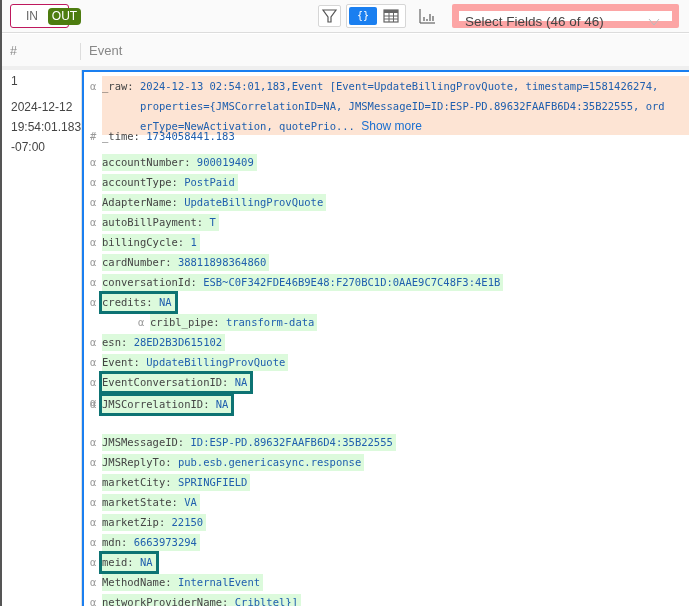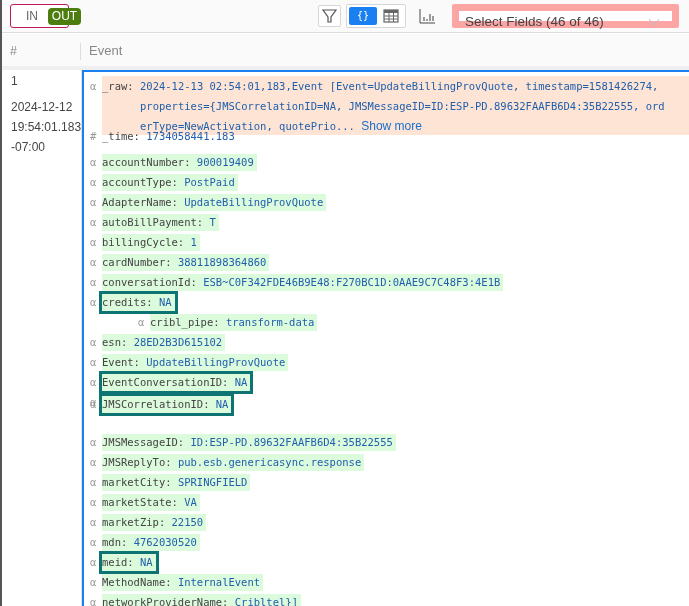--- a/index.html
+++ b/index.html
@@ -132,18 +132,18 @@
       <div class="field" style="top: 262px;"><span class="type">α</span><span class="kv"><span class="key">esn:</span> <span class="val">28ED2B3D615102</span></span></div>
       <div class="field" style="top: 282px;"><span class="type">α</span><span class="kv"><span class="key">Event:</span> <span class="val">UpdateBillingProvQuote</span></span></div>
       <div class="field hl" style="top: 302px;"><span class="type">α</span><span class="kv"><span class="key">EventConversationID:</span> <span class="val">NA</span></span></div>
       <div class="field" style="top: 322px;"><span class="type">α</span><span class="kv" style="background: transparent;"><span class="key">host:</span> <span class="val">localhost</span></span></div>
       <div class="field hl" style="top: 324px;"><span class="type">α</span><span class="kv"><span class="key">JMSCorrelationID:</span> <span class="val">NA</span></span></div>
       <div class="field" style="top: 362px;"><span class="type">α</span><span class="kv"><span class="key">JMSMessageID:</span> <span class="val">ID:ESP-PD.89632FAAFB6D4:35B22555</span></span></div>
       <div class="field" style="top: 382px;"><span class="type">α</span><span class="kv"><span class="key">JMSReplyTo:</span> <span class="val">pub.esb.genericasync.response</span></span></div>
       <div class="field" style="top: 402px;"><span class="type">α</span><span class="kv"><span class="key">marketCity:</span> <span class="val">SPRINGFIELD</span></span></div>
       <div class="field" style="top: 422px;"><span class="type">α</span><span class="kv"><span class="key">marketState:</span> <span class="val">VA</span></span></div>
       <div class="field" style="top: 442px;"><span class="type">α</span><span class="kv"><span class="key">marketZip:</span> <span class="val">22150</span></span></div>
-      <div class="field" style="top: 462px;"><span class="type">α</span><span class="kv"><span class="key">mdn:</span> <span class="val">4762030520</span></span></div>
+      <div class="field" style="top: 462px;"><span class="type">α</span><span class="kv"><span class="key">mdn:</span> <span class="val">6663973294</span></span></div>
       <div class="field hl" style="top: 482px;"><span class="type">α</span><span class="kv"><span class="key">meid:</span> <span class="val">NA</span></span></div>
       <div class="field" style="top: 502px;"><span class="type">α</span><span class="kv"><span class="key">MethodName:</span> <span class="val">InternalEvent</span></span></div>
       <div class="field" style="top: 522px;"><span class="type">α</span><span class="kv"><span class="key">networkProviderName:</span> <span class="val">Cribltel}]</span></span></div>
     </div>
 </div>
 
 </body></html>

